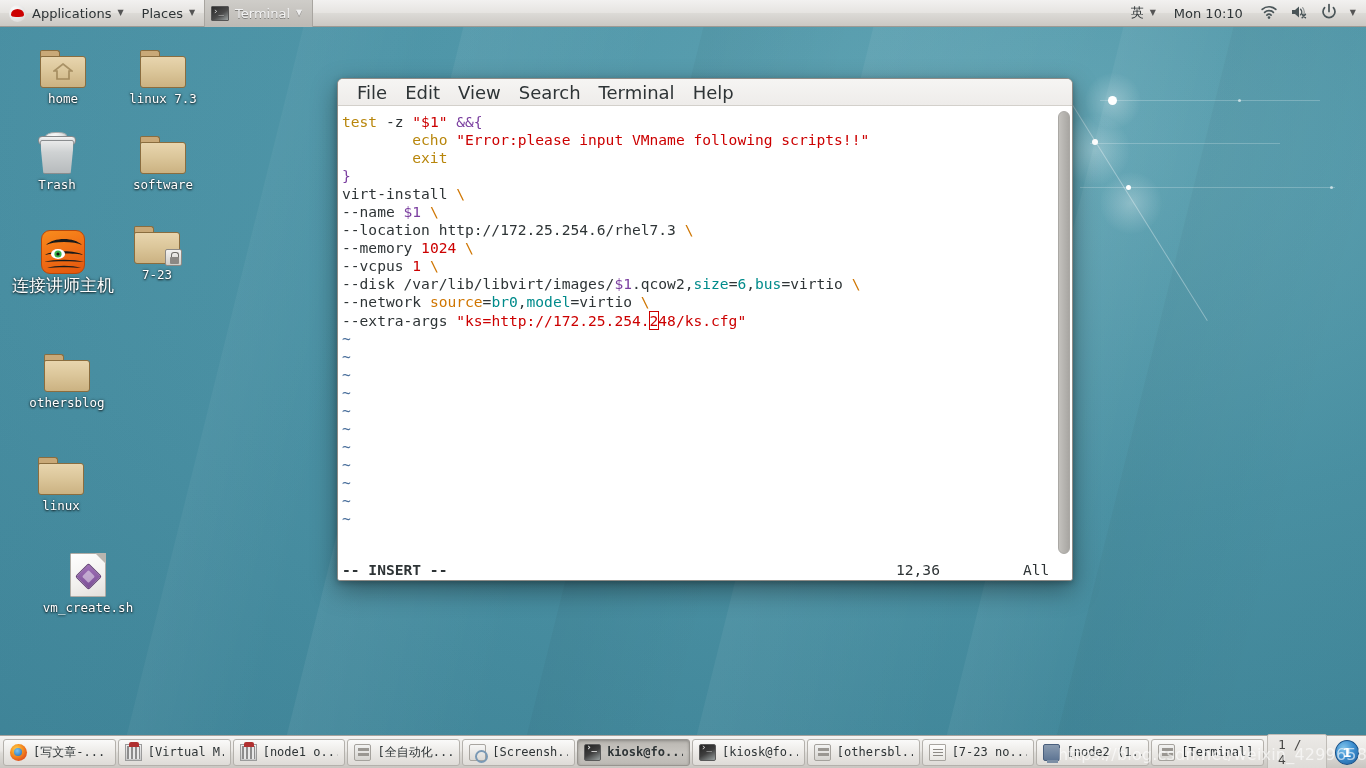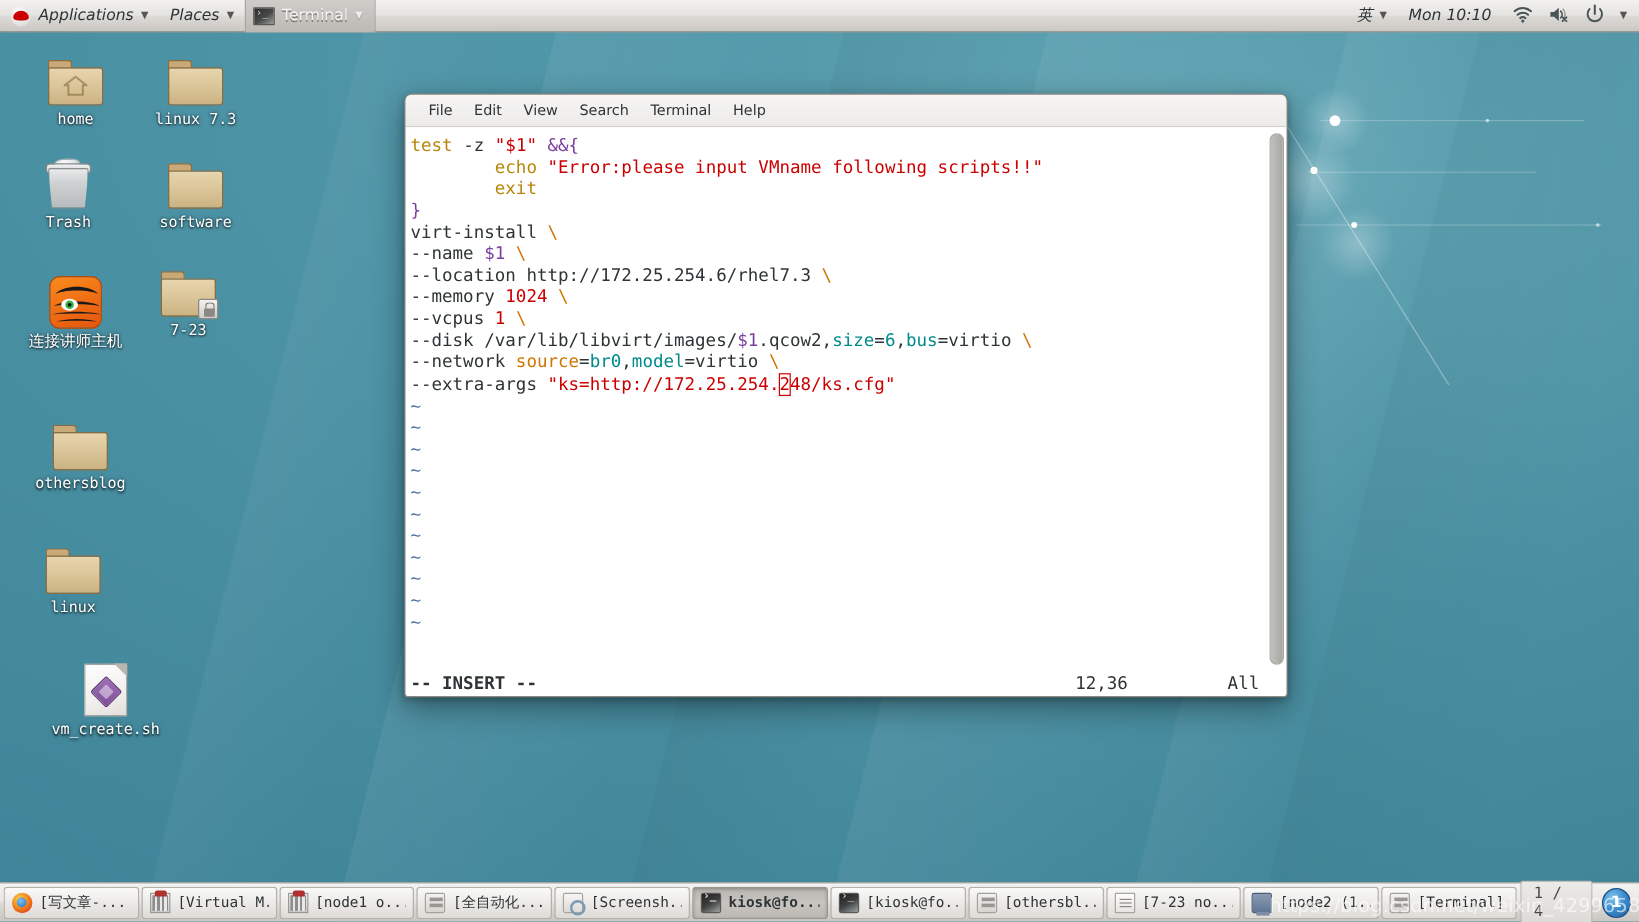--- a/index.html
+++ b/index.html
@@ -50,21 +50,21 @@
     width: 1366px; height: 27px;
     background: linear-gradient(180deg, #f2f1f0 0%, #e6e4e1 48%, #dcdad6 52%, #cbc8c3 100%);
     border-bottom: 1px solid #9d9a94;
     display: flex; align-items: center;
     font-size: 13px; color: #2e3436;
     z-index: 50;
   }
   .panel-item {
     display: flex; align-items: center; gap: 6px;
     height: 26px; padding: 0 9px;
-    cursor: default; white-space: nowrap; font-style: italic;
+    cursor: default; white-space: nowrap;
   }
   .caret { font-size: 8px; line-height: 1; color: #555; }
   .rh-logo {
     width: 17px; height: 17px; border-radius: 50%;
     background: radial-gradient(circle at 35% 32%, #fdfdfd 0%, #ececec 40%, #d4d2cf 100%);
     position: relative; display: inline-block;
   }
   .rh-logo::after {
     content: ""; position: absolute; left: 2px; top: 4px;
     width: 13px; height: 8px;
@@ -106,21 +106,21 @@
   .desk-icon .glyph { height: 52px; display: flex; align-items: flex-end; justify-content: center; }
   .desk-icon .lbl {
     margin-top: 4px;
     font-size: 12.5px;
     color: #ffffff;
     font-family: "DejaVu Sans Mono", monospace;
     text-shadow: 0 1px 2px rgba(0,0,0,0.75), 0 0 3px rgba(0,0,0,0.6);
     line-height: 14px;
     word-wrap: break-word;
   }
-  .desk-icon .lbl.cjk { font-family: "DejaVu Sans", sans-serif; font-size: 13px; }
+  .desk-icon .lbl.cjk { font-family: "DejaVu Sans", sans-serif; font-size: 17px; }
 
   .folder {
     width: 46px; height: 38px; position: relative;
   }
   .folder .tab {
     position: absolute; left: 0; top: 0; width: 20px; height: 7px;
     background: #c9a978; border: 1px solid #8a6d3f;
     border-bottom: none; border-radius: 2px 3px 0 0;
   }
   .folder .body {
@@ -238,21 +238,21 @@
   }
   .wc.close {
     font-family: "DejaVu Sans", sans-serif; font-size: 15px; line-height: 14px;
     text-align: center; font-weight: bold;
   }
   #menu-bar {
     height: 27px; flex: none;
     background: linear-gradient(180deg,#f6f5f3 0%, #eeecea 100%);
     border-bottom: 1px solid #d3d0cb;
     display: flex; align-items: center; padding-left: 10px;
-    font-size: 12px; color: #2e3436;
+    font-size: 18px; color: #2e3436;
   }
   .menu-item { padding: 3px 9px; border-radius: 2px; cursor: default; }
 
   #term-body {
     flex: 1; position: relative;
     background: #ffffff;
     display: flex;
     overflow: hidden;
     padding: 2px 0 0 0;
   }

